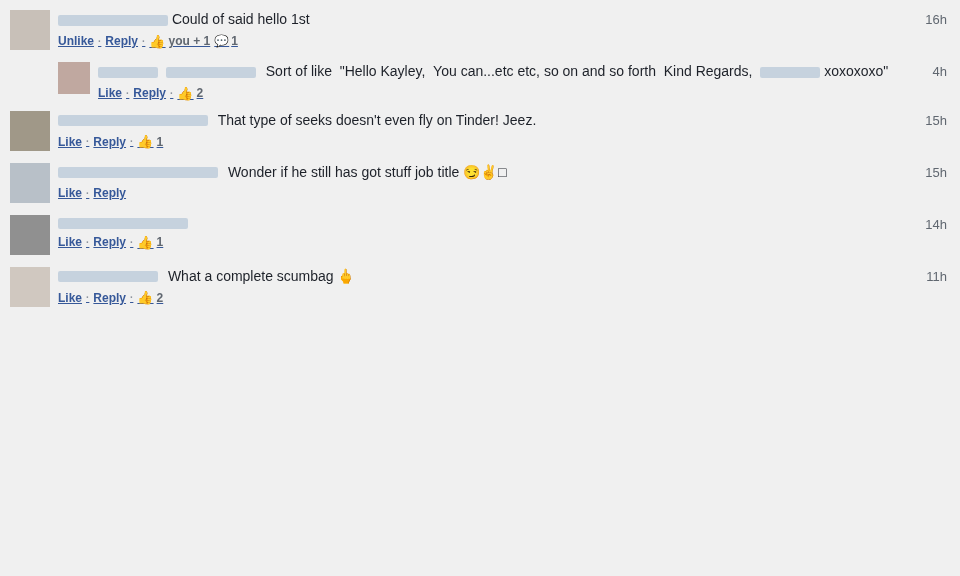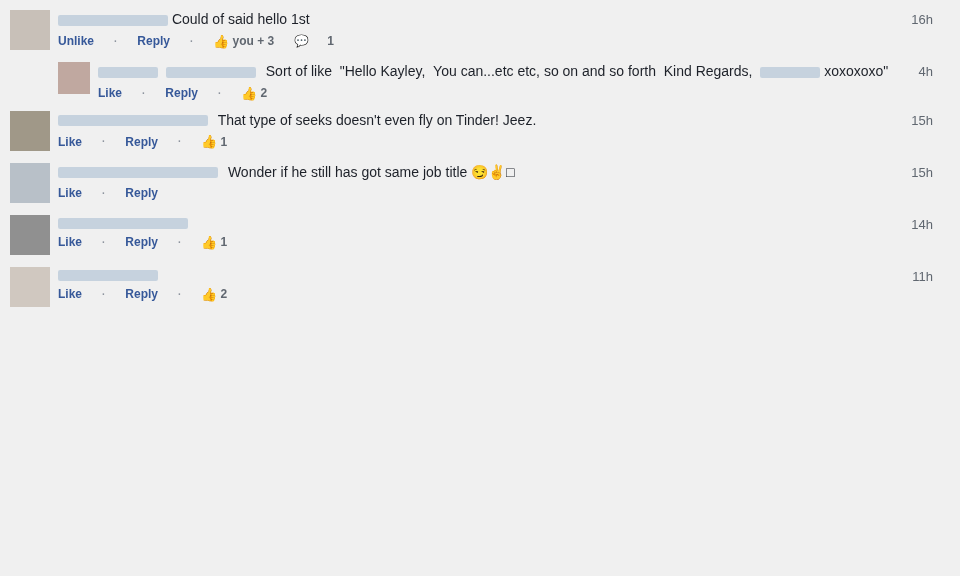--- a/index.html
+++ b/index.html
@@ -31,25 +31,26 @@
     }
     .comment-text {
       color: #1d2129;
       font-size: 14px;
       line-height: 1.4;
       margin-top: 2px;
     }
     .comment-actions {
       display: flex;
       align-items: center;
-      gap: 16px;
+      gap: 0;
       margin-top: 4px;
       font-size: 12px;
       color: #365899;
       font-weight: bold;
+      text-decoration: underline;
     }
     .action-link {
       color: #365899;
       font-weight: bold;
       cursor: pointer;
       font-size: 12px;
     }
     .dot-separator {
       color: #8d949e;
       margin: 0 4px;
@@ -61,21 +62,21 @@
       display: flex;
       align-items: center;
       gap: 3px;
     }
     .thumb-icon {
       color: #606770;
       font-size: 13px;
     }
     .timestamp {
       position: absolute;
-      right: 17px;
+      right: 3px;
       top: 2px;
       color: #606770;
       font-size: 13px;
     }
     .reply-indent {
       margin-left: 48px;
       margin-bottom: 10px;
     }
     .nested-comment {
       display: flex;
@@ -108,21 +109,21 @@
         <span class="blur-name" style="width:110px; background:#b8c8d8;"></span>
         <span class="comment-text">Could of said hello 1st</span>
       </div>
       <div class="comment-actions">
         <span class="action-link">Unlike</span>
         <span class="dot-separator">·</span>
         <span class="action-link">Reply</span>
         <span class="dot-separator">·</span>
         <span class="likes-count">
           <span class="thumb-icon">👍</span>
-          <span>you + 3</span>
+          <span>you + 1</span>
         </span>
         <span style="margin-left:4px; color:#606770; font-size:12px;">💬</span>
         <span style="color:#606770; font-size:12px; margin-left:2px;">1</span>
       </div>
     </div>
     <span class="timestamp">16h</span>
   </div>
 
   <div class="reply-indent">
     <div class="nested-comment">
@@ -167,21 +168,21 @@
       </div>
     </div>
     <span class="timestamp">15h</span>
   </div>
 
   <div class="comment-block">
     <div class="avatar-rect avatar-sq-3"></div>
     <div class="comment-content">
       <div>
         <span class="blur-name" style="width:160px; background:#b8c8d8; margin-right:6px;"></span>
-        <span class="comment-text">Wonder if he still has got same job title 😏✌□</span>
+        <span class="comment-text">Wonder if he still has got stuff job title 😏✌□</span>
       </div>
       <div class="comment-actions">
         <span class="action-link">Like</span>
         <span class="dot-separator">·</span>
         <span class="action-link">Reply</span>
       </div>
     </div>
     <span class="timestamp">15h</span>
   </div>
 
@@ -203,20 +204,21 @@
       </div>
     </div>
     <span class="timestamp">14h</span>
   </div>
 
   <div class="comment-block">
     <div class="avatar-rect avatar-sq-5"></div>
     <div class="comment-content">
       <div>
         <span class="blur-name" style="width:100px; background:#b8c8d8; margin-right:6px;"></span>
+        <span class="comment-text">What a complete scumbag 🖕</span>
       </div>
       <div class="comment-actions">
         <span class="action-link">Like</span>
         <span class="dot-separator">·</span>
         <span class="action-link">Reply</span>
         <span class="dot-separator">·</span>
         <span class="likes-count">
           <span class="thumb-icon">👍</span>
           <span>2</span>
         </span>

